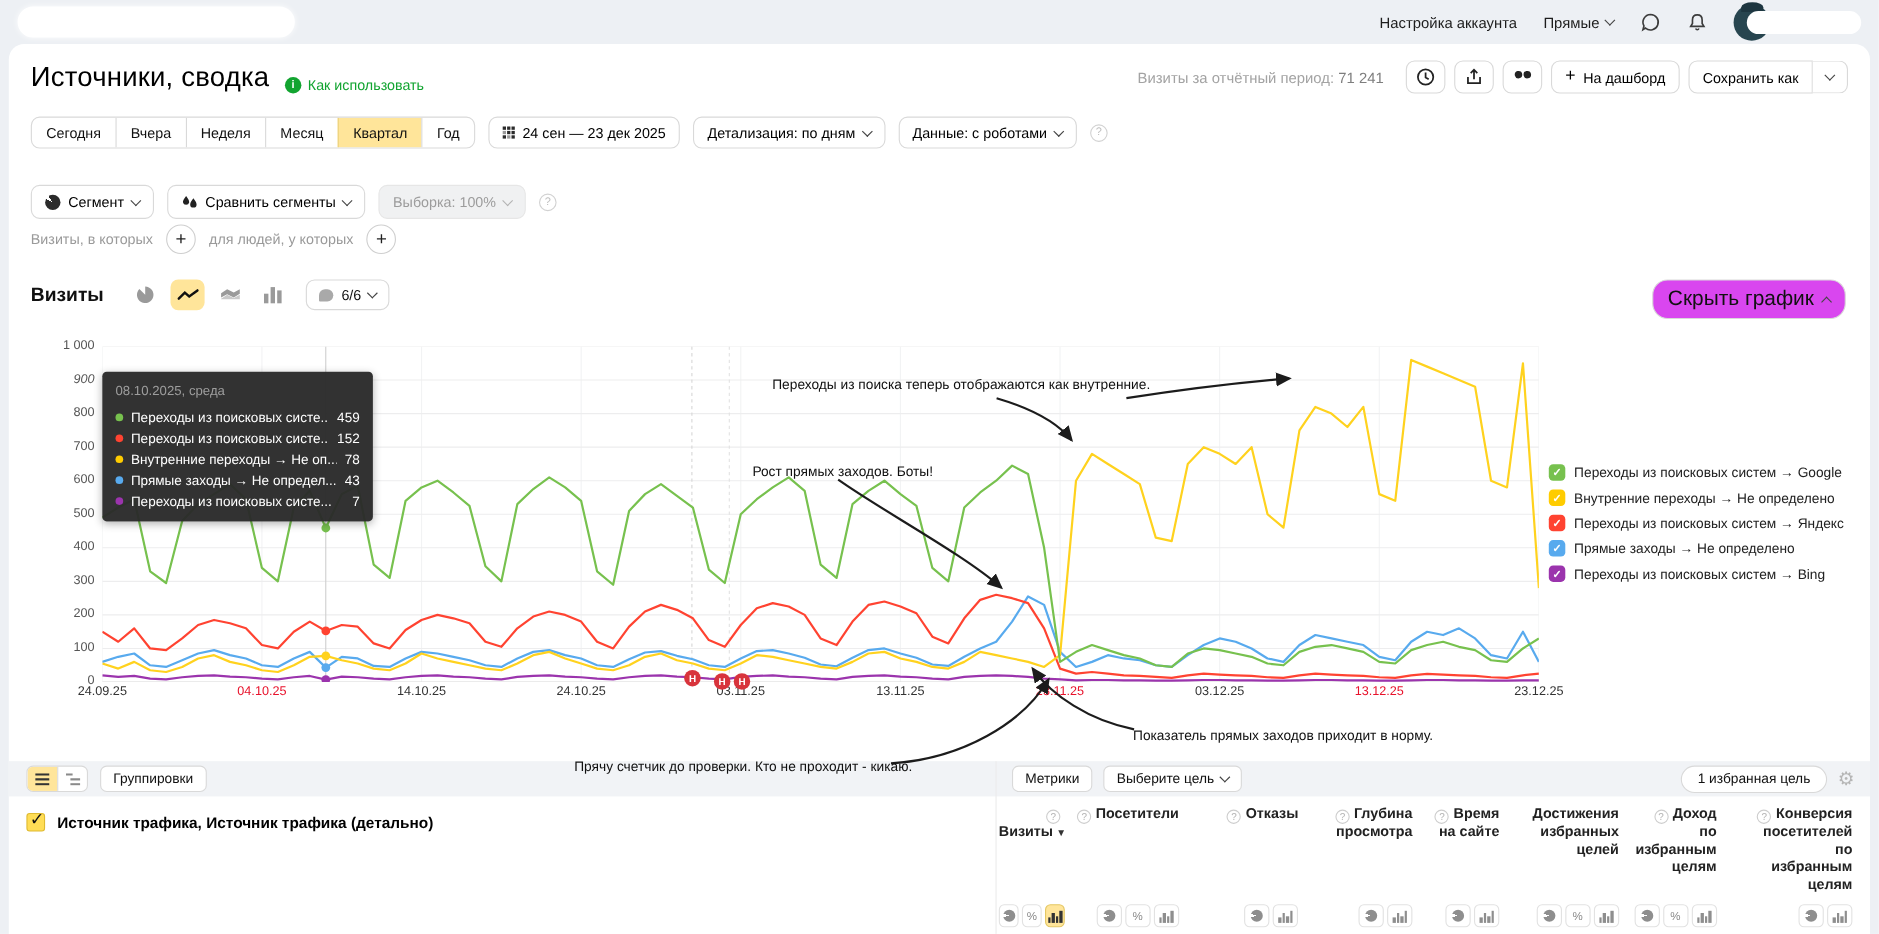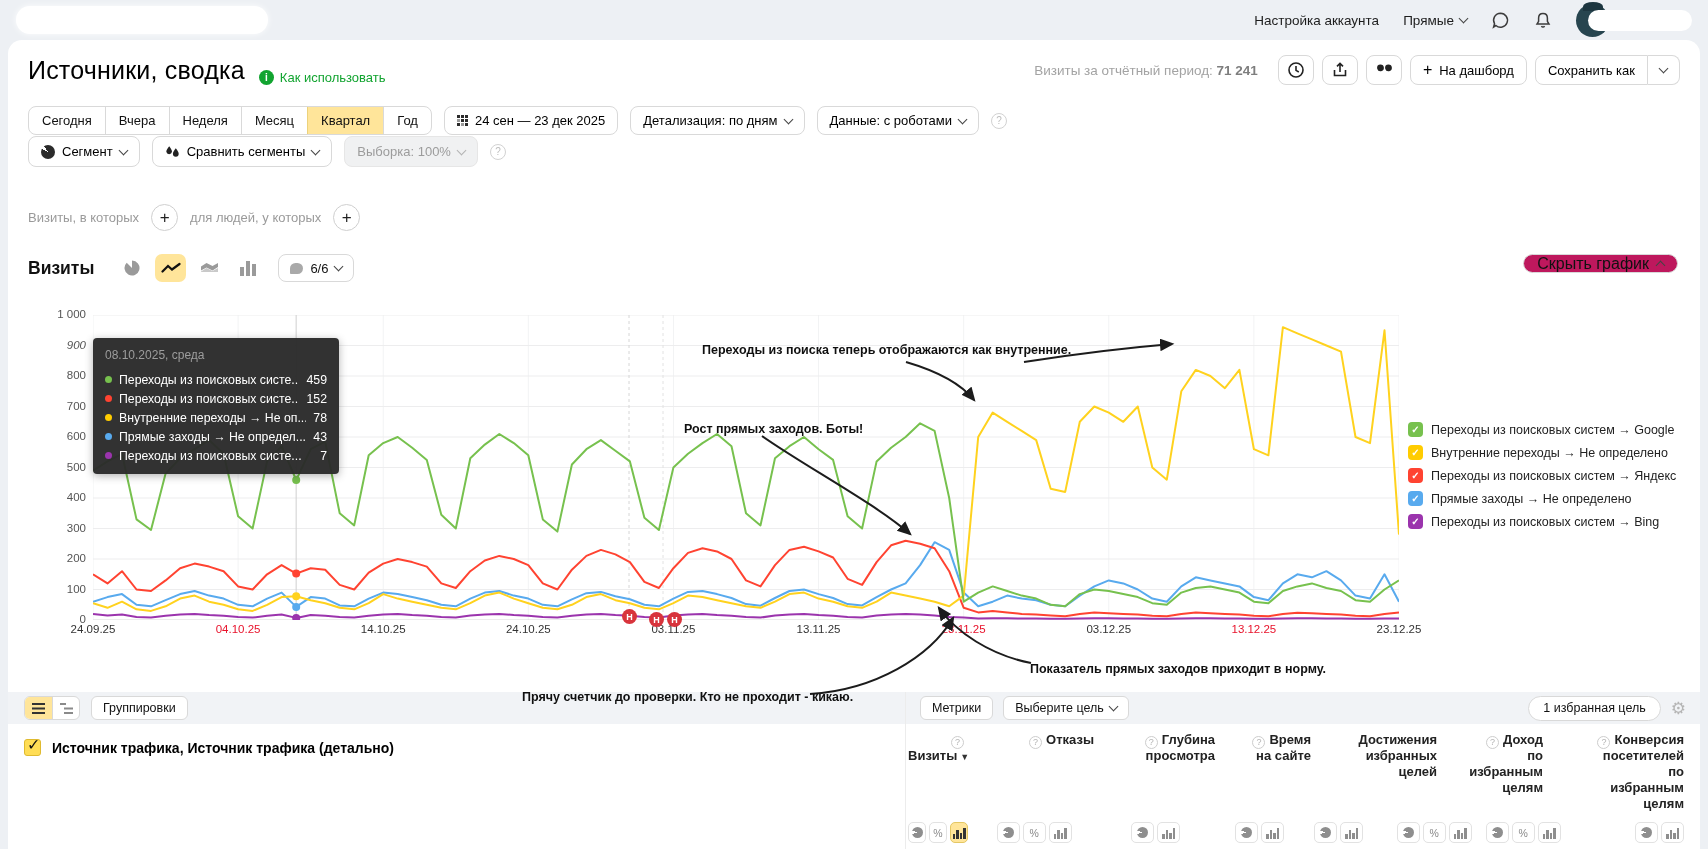--- a/index.html
+++ b/index.html
@@ -18,69 +18,69 @@
 .avatar-hat{position:absolute;left:7px;top:0px;width:20px;height:9px;border-radius:50% 50% 0 0;background:#1d3640}
 .avatar-blur{position:absolute;left:12px;top:8px;width:104px;height:21px;background:#fff;border-radius:12px}
 
 .card{position:absolute;left:8px;top:40px;width:1692px;height:809px;background:#fff;border-radius:14px 14px 0 0}
 .title-row{position:absolute;left:20px;right:20px;top:9px;height:36px;display:flex;align-items:flex-end}
 .page-title{font-size:25px;letter-spacing:.2px;color:#000}
 .howto{display:flex;align-items:center;gap:6px;margin-left:14px;font-size:13px;color:#12a430;cursor:pointer}
 .info-dot{width:15px;height:15px;border-radius:50%;background:#12a430;color:#fff;font-size:10px;font-weight:bold;display:flex;align-items:center;justify-content:center}
 .title-right{margin-left:auto;display:flex;align-items:center;gap:8px}
 .period-text{font-size:13.5px;color:#a3a3a3;margin-right:12px}
-.period-text b{font-weight:bold;color:#7e7e7e}
+.period-text b{font-weight:normal;color:#7e7e7e}
 .btn,.icon-btn{height:30px;border:1px solid #d9d9d9;border-radius:8px;background:#fff;display:flex;align-items:center;gap:7px;padding:0 12px;font-size:13px;color:#000;cursor:pointer}
 .icon-btn{width:36px;padding:0;justify-content:center}
 .save-group{display:flex}
 .save-main{border-radius:8px 0 0 8px}
 .save-caret{width:32px;padding:0;justify-content:center;border-left:none;border-radius:0 8px 8px 0}
 
 .frow{position:absolute;left:20px;display:flex;align-items:center;gap:12px}
 #row-period{top:66px}
 .seg{display:flex;border:1px solid #d9d9d9;border-radius:8px;overflow:hidden;height:29px;background:#fff}
 .seg-item{padding:0 13px;display:flex;align-items:center;font-size:13px;border-left:1px solid #d9d9d9;cursor:pointer;white-space:nowrap}
 .seg-item:first-child{border-left:none}
 .seg-item.active{background:#ffe59a;border-left-color:#ecd27c}
 .btn29{height:29px}
 .cal-icon{display:inline-grid;grid-template-columns:repeat(3,3px);grid-gap:1px}
 .cal-icon i{width:3px;height:3px;background:#2b2b2b}
 .cal-icon i.lt{background:#9a9a9a}
-#row-filters{top:96px}
+#row-filters{top:128px}
 .btn32{height:31px}
 .btn.disabled{background:#f0f1f2;color:#9c9c9c;border-color:#e6e6e6}
 .qmark{width:16px;height:16px;border:1.5px solid #d2d2d2;border-radius:50%;color:#bdbdbd;font-size:10px;display:flex;align-items:center;justify-content:center}
 .seg-pie{width:14px;height:14px;border-radius:50%;background:conic-gradient(#2b2b2b 0 295deg,transparent 295deg 325deg,#2b2b2b 325deg)}
 #row-conds{top:164px;font-size:13px;color:#9a9a9a}
 .plus-btn{width:27px;height:27px;border:1px solid #cfcfcf;border-radius:50%;background:#fff;display:flex;align-items:center;justify-content:center;font-size:17px;color:#222;cursor:pointer}
 
 #row-visits{top:213px;height:30px;gap:8px}
 .visits-title{font-size:17.5px;font-weight:bold;margin-right:14px}
 .ctype{width:31px;height:28px;border-radius:7px;display:flex;align-items:center;justify-content:center;cursor:pointer}
 .ctype.active{background:#ffe59a}
 .comments-btn{height:28px;border:1px solid #d9d9d9;border-radius:8px;display:flex;align-items:center;gap:7px;padding:0 11px;font-size:13px;margin-left:6px;cursor:pointer}
 .bub{width:13px;height:11px;background:#a9a9a9;border-radius:6px 6px 6px 1px}
-.hide-chart{position:absolute;right:22px;top:214px;height:19px;border:1px solid #d9d9d9;border-radius:14px;background:#be185d;display:flex;align-items:center;gap:8px;padding:0 13px;font-size:16px;cursor:pointer}
+.hide-chart{position:absolute;right:22px;top:214px;height:36px;border:1px solid #d9d9d9;border-radius:14px;background:#d946ef;display:flex;align-items:center;gap:8px;padding:0 13px;font-size:19px;cursor:pointer}
 
 .chart{position:absolute;left:0;top:250px;width:1692px;height:400px}
 #plot{position:absolute;left:85px;top:25px}
 .ylab{position:absolute;left:18px;width:60px;text-align:right;font-size:11.5px;color:#555}
 .xlab{position:absolute;top:333px;width:72px;text-align:center;font-size:11.5px;color:#333}
 .xlab.red{color:#e8122b}
 .legend{position:absolute;left:1400px;top:132px;display:flex;flex-direction:column;gap:8px}
 .lg-row{display:flex;align-items:center;gap:8px;font-size:12.5px;color:#222;cursor:pointer}
 .lg-box{width:15px;height:15px;border-radius:4px;color:#fff;font-size:10px;font-weight:bold;display:flex;align-items:center;justify-content:center;flex:none}
 .tooltip{position:absolute;left:85px;top:48px;width:246px;background:rgba(42,42,42,.96);border-radius:4px;padding:10px 12px 9px;z-index:30;box-shadow:0 2px 8px rgba(0,0,0,.3)}
 .tt-date{font-size:12px;color:#9d9d9d;margin-bottom:8px}
 .tt-row{display:flex;align-items:center;gap:7px;height:19px;font-size:12.3px;color:#fff}
 .tt-dot{width:7px;height:7px;border-radius:50%;flex:none}
 .tt-label{flex:1;white-space:nowrap;overflow:hidden}
 .tt-val{text-align:right}
 
-.annot{position:absolute;font-size:12.5px;font-weight:bold;color:#101010;white-space:nowrap;z-index:26}
+.annot{position:absolute;font-size:12.5px;font-weight:normal;color:#101010;white-space:nowrap;z-index:26}
 .badge-n{position:absolute;width:15px;height:15px;border-radius:50%;background:#d8343c;color:#fff;font-size:9px;font-weight:bold;display:flex;align-items:center;justify-content:center;z-index:6}
 #arrows{position:absolute;left:0;top:0;width:1692px;height:809px;pointer-events:none;z-index:25}
 
 .band{position:absolute;left:0;top:652px;width:1692px;height:32px;background:#f1f3f6;display:flex;align-items:center;padding:0 16px}
 .vtoggle{display:flex;border:1px solid #d9d9d9;border-radius:6px;overflow:hidden;height:24px;background:#fff}
 .vt{width:27px;display:flex;align-items:center;justify-content:center;border-left:1px solid #d9d9d9;cursor:pointer}
 .vt:first-child{border-left:none}
 .vt.active{background:#ffe59a}
 .bbtn{height:24px;border:1px solid #d9d9d9;border-radius:6px;background:#fff;display:flex;align-items:center;gap:6px;padding:0 11px;font-size:12.5px;cursor:pointer}
 .band-mid{position:absolute;left:912px;display:flex;gap:10px;}
@@ -436,20 +436,23 @@
       <span class="src-check">
           <i>✓</i>
         </span>
       <span class="src-label">Источник трафика, Источник трафика (детально)</span>
     </div>
 
     <div class="cols" id="cols">
         <div class="col" style="width: 60px;">
           <div><span class="help-circ">?</span><span>Визиты</span><span class="sortc">▼</span></div>
         </div>
+        <div class="col" style="width: 105px;">
+          <div><span class="help-circ">?</span><span>Посетители</span></div>
+        </div>
         <div class="col" style="width: 110px;">
           <div><span class="help-circ">?</span><span>Отказы</span></div>
         </div>
         <div class="col" style="width: 105px;">
           <div><span class="help-circ">?</span><span>Глубина</span></div>
           <div><span>просмотра</span></div>
         </div>
         <div class="col" style="width: 80px;">
           <div><span class="help-circ">?</span><span>Время</span></div>
           <div><span>на сайте</span></div>

